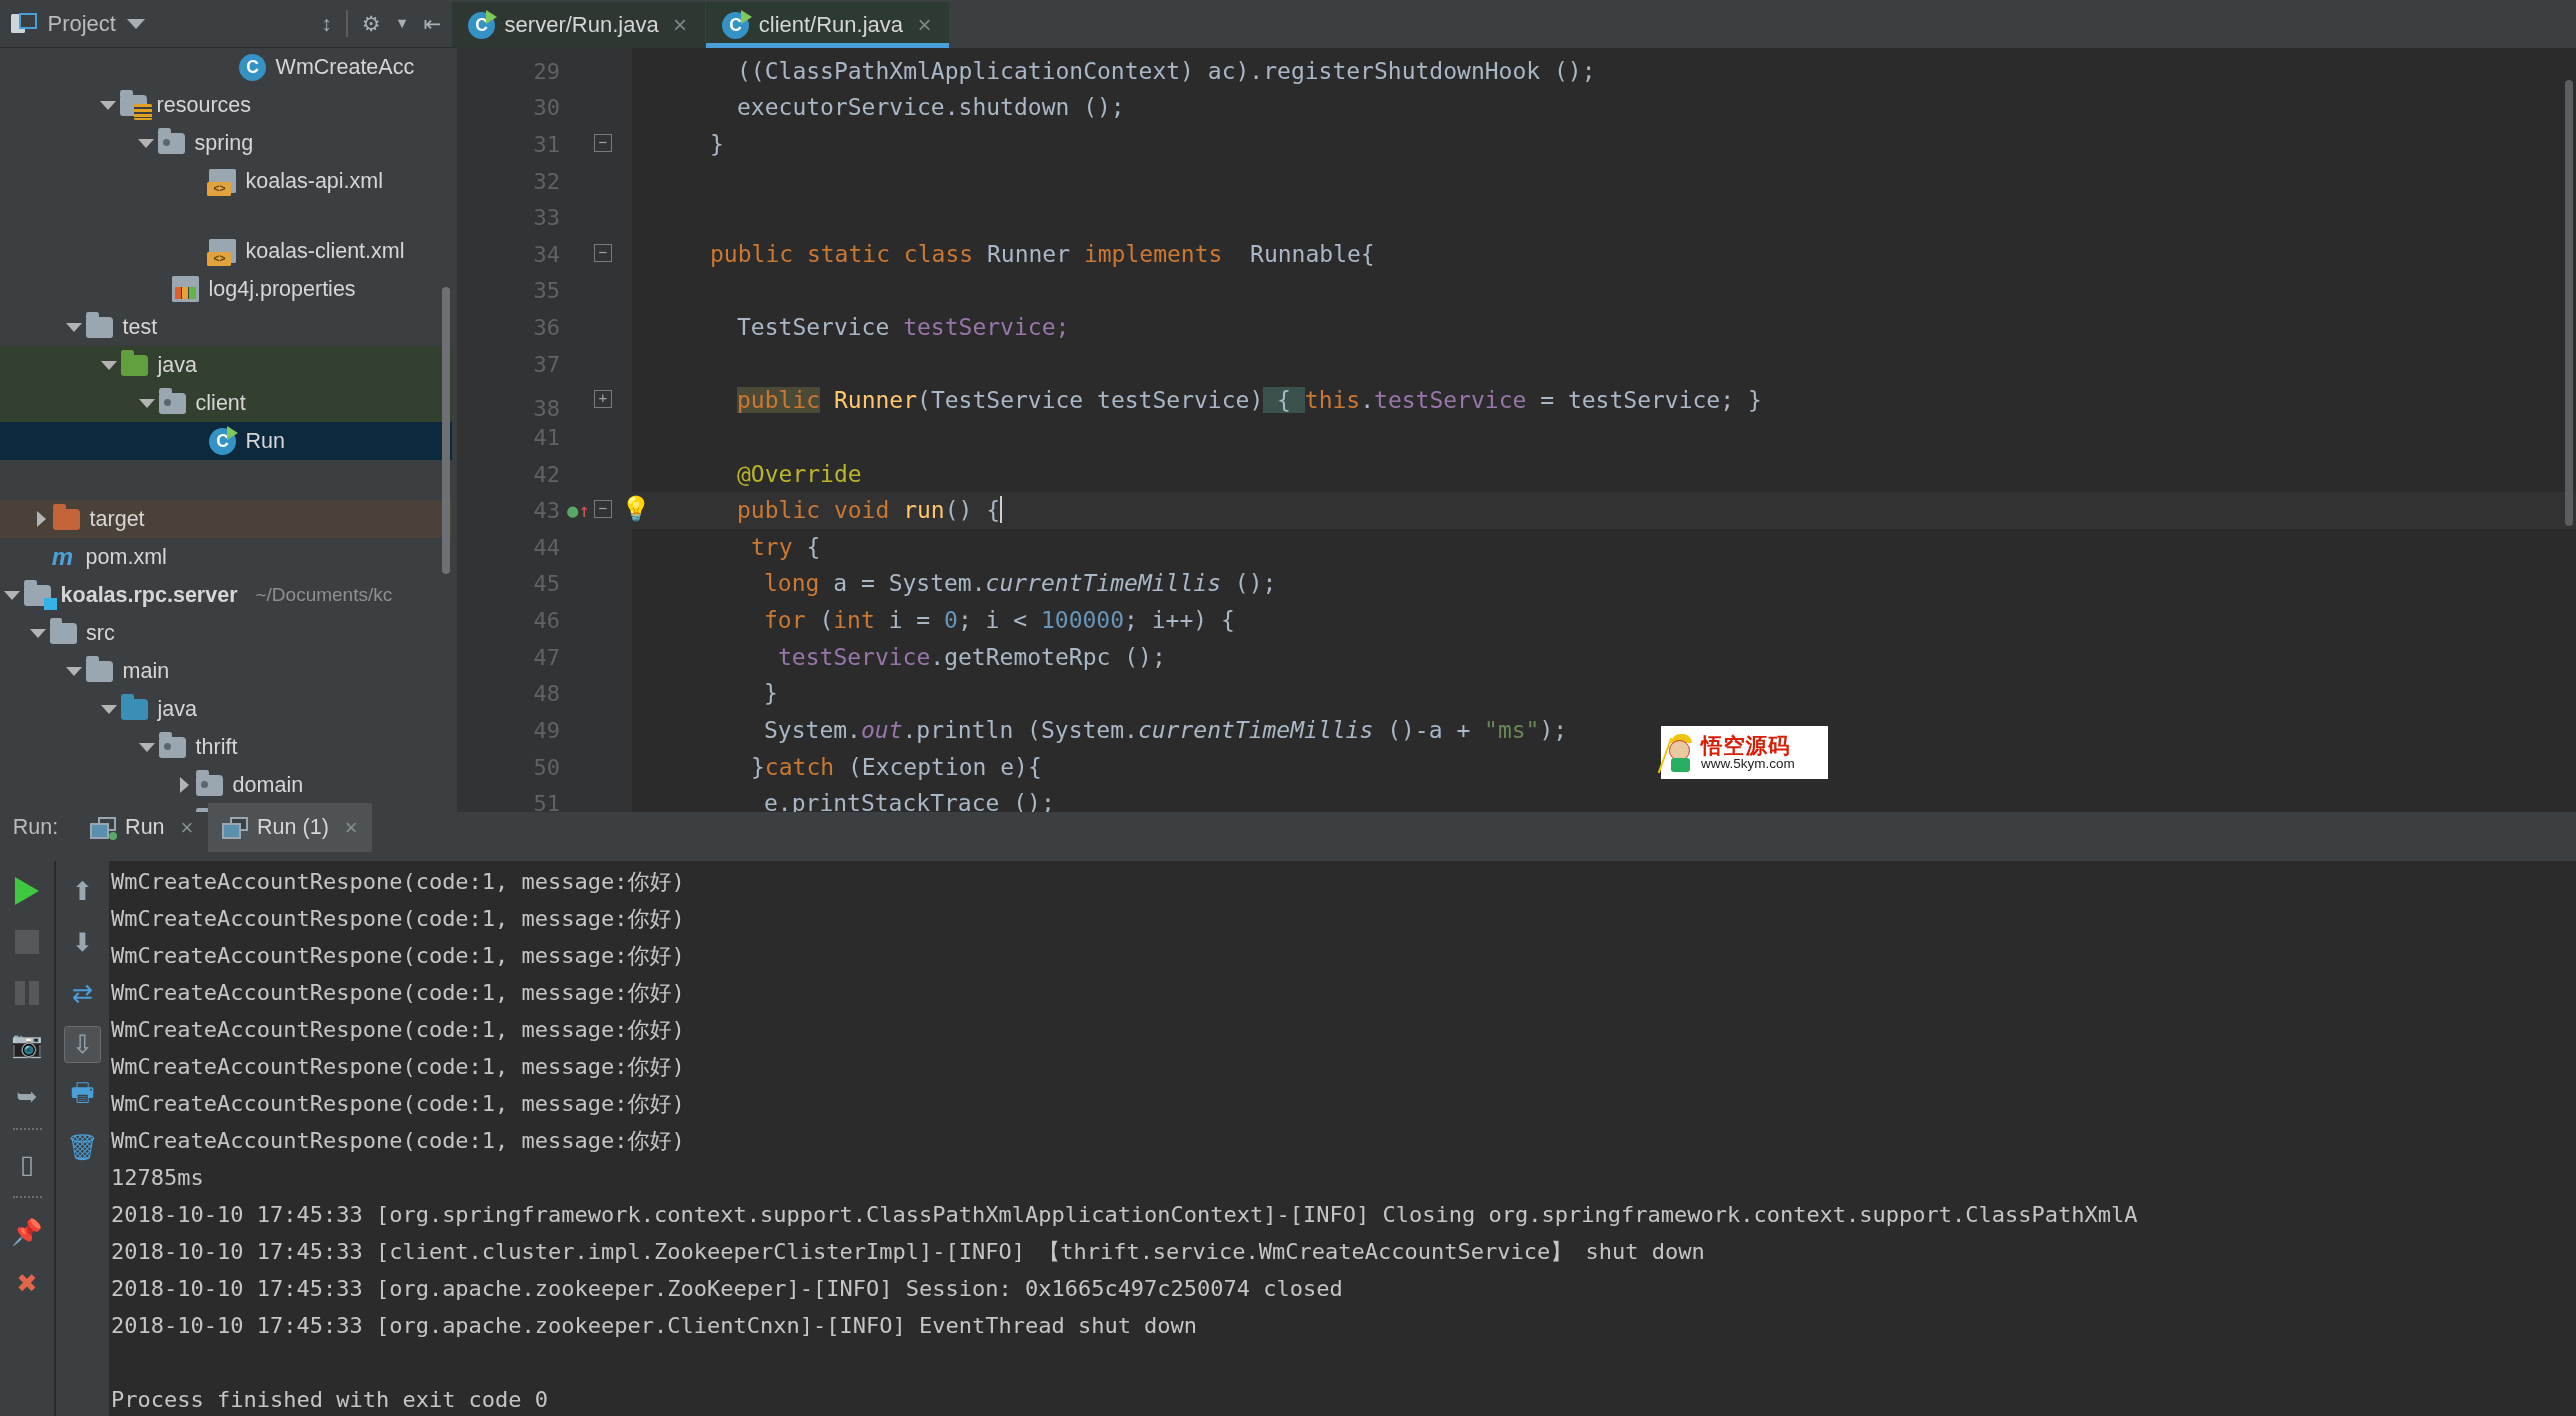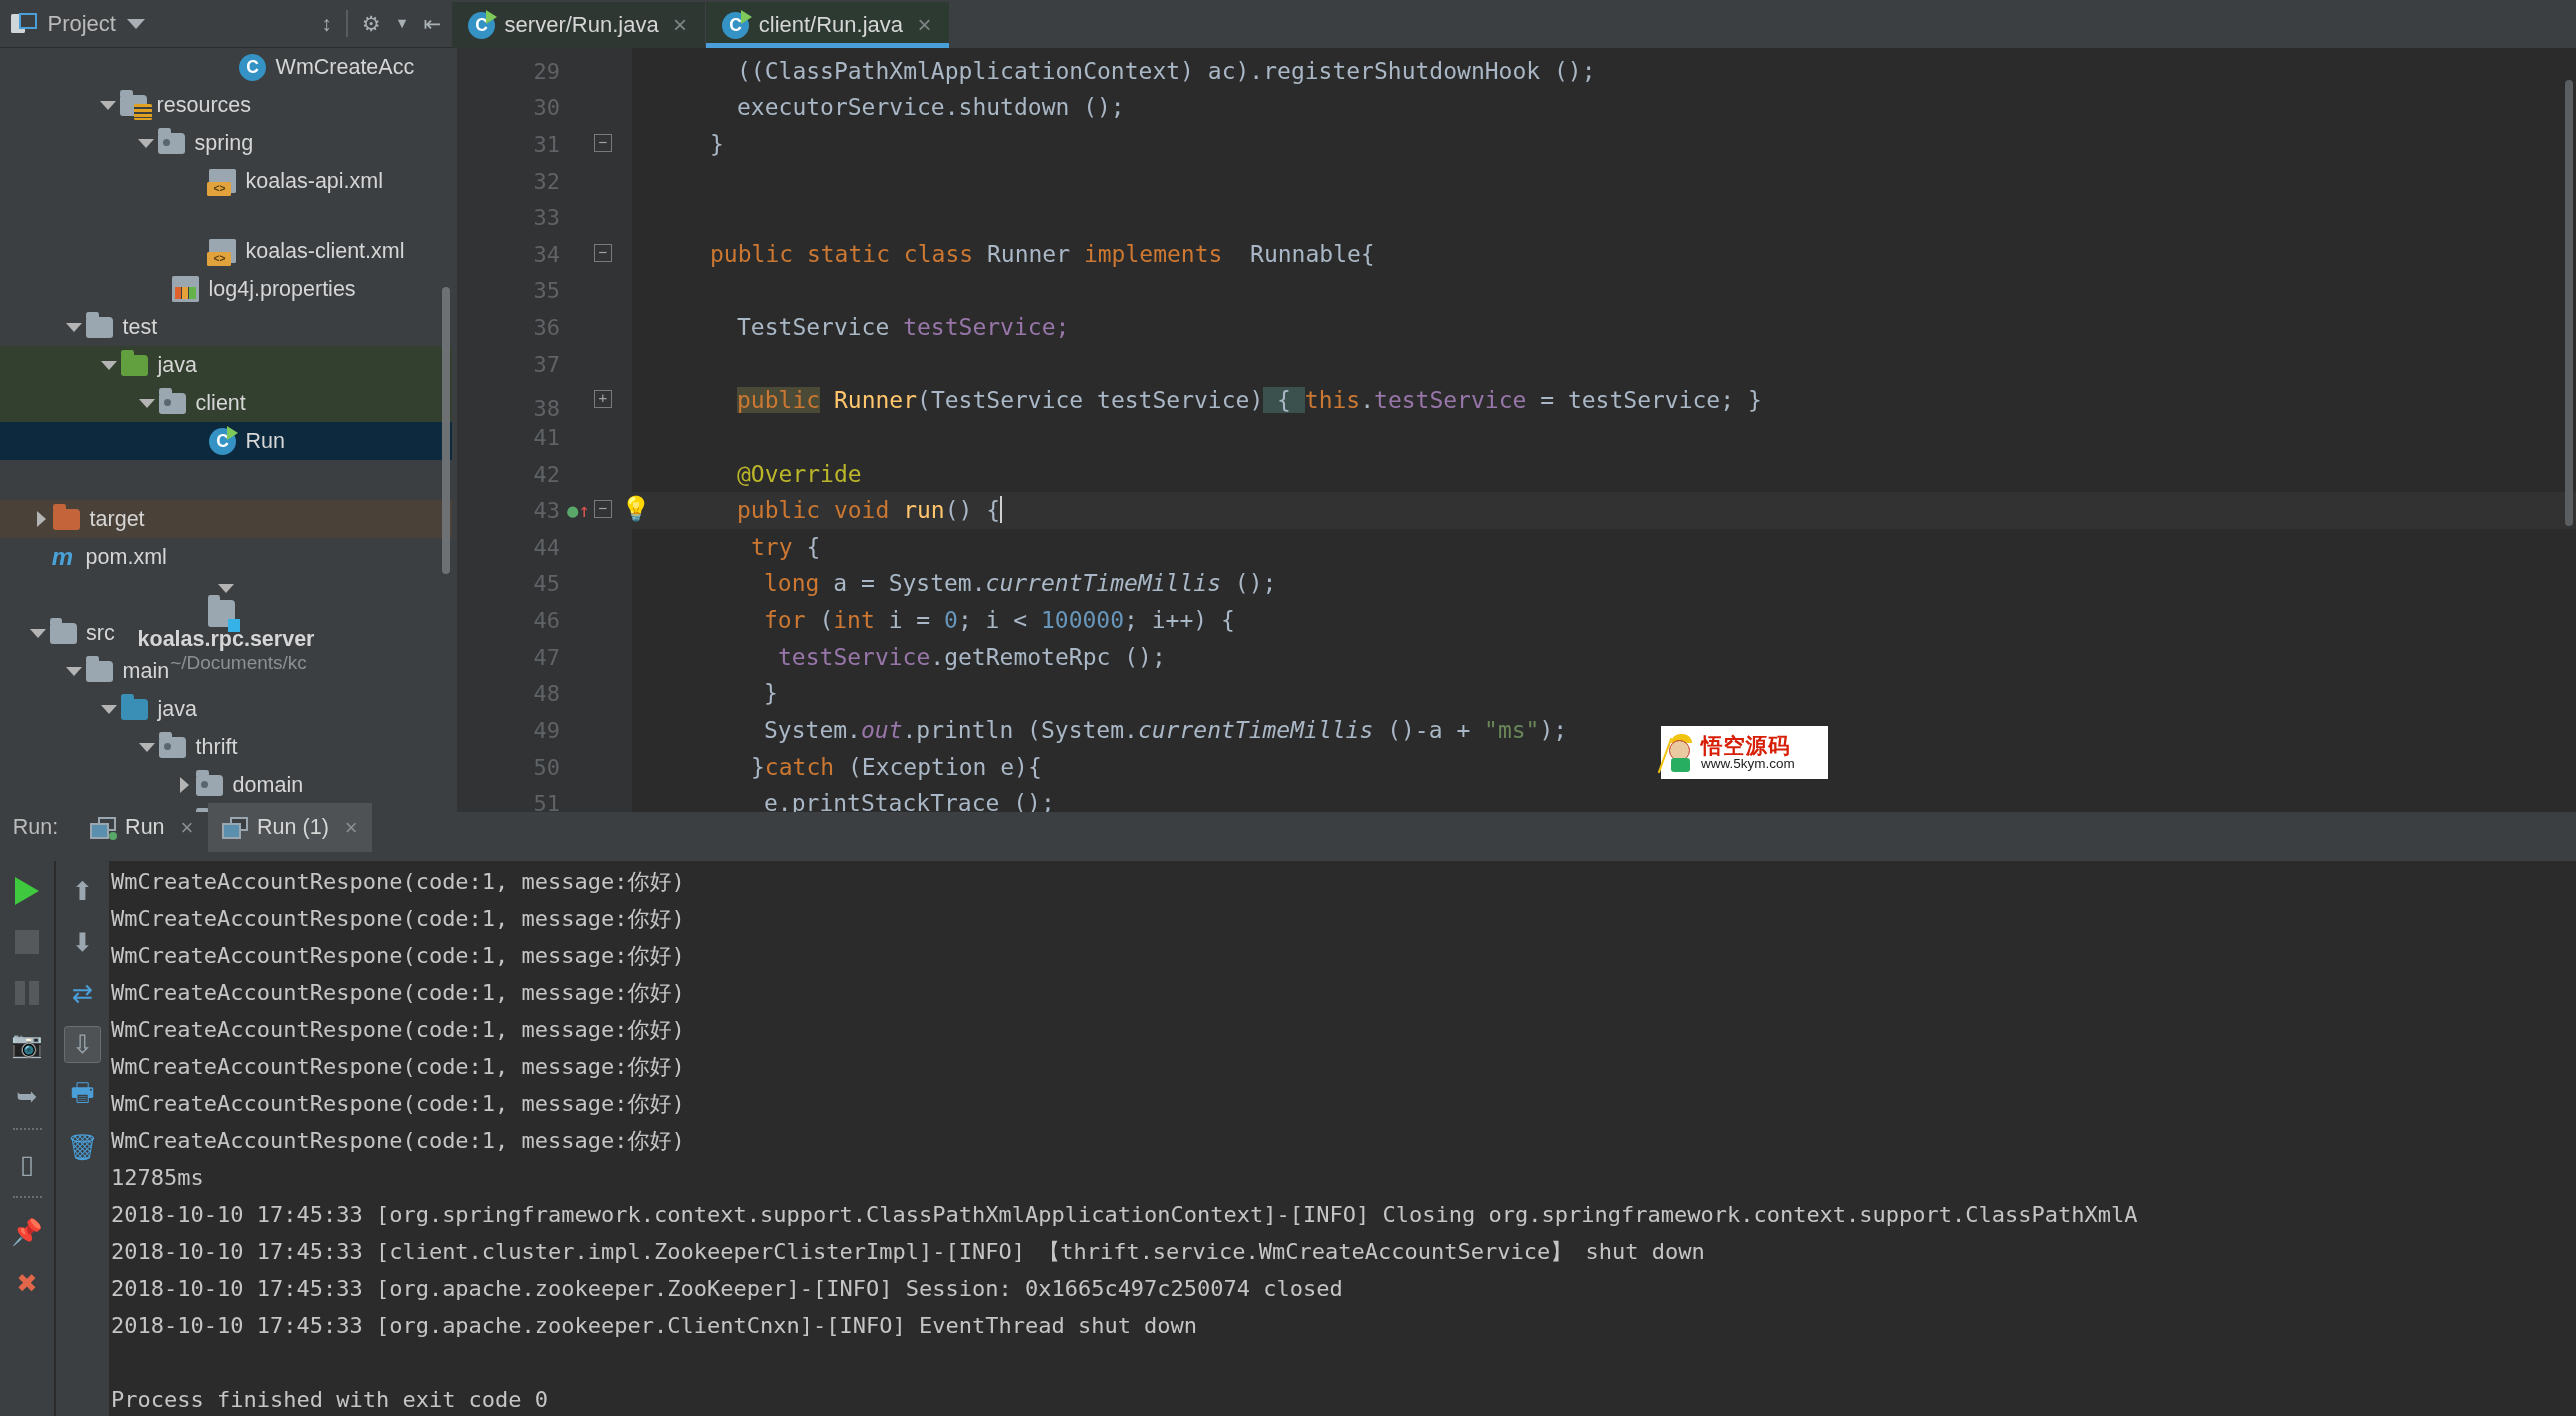--- a/index.html
+++ b/index.html
@@ -61,21 +61,21 @@
     background:repeating-linear-gradient(#e0a020 0 3.2px, #3c3f41 3.2px 4.8px); border-radius:1.6px; }
   .folder.mod:after { content:""; position:absolute; right:-5.6px; bottom:-4.8px; width:12.7px;height:12.7px; background:#35b3e8; }
   .xml-ico { width:27px;height:24px;flex:0 0 27px;margin-right:9.6px; position:relative; background:#9aa7b0; border-radius:1.6px; }
   .xml-ico:after { content:"<>"; position:absolute; left:-1.6px; bottom:-3.2px; width:24px;height:14.3px;
     background:#e2a33c; color:#5a4010; font-size:10.3px; font-weight:bold; text-align:center; line-height:14.3px; border-radius:1.6px; }
   .prop-ico { width:27px;height:25.5px;flex:0 0 27px;margin-right:9.6px; background:#9aa7b0; border-radius:1.6px; position:relative; }
   .prop-ico:after { content:""; position:absolute; left:3.2px; bottom:2.4px; width:21px; height:12.7px;
     background:linear-gradient(90deg,#e0622b 0 5.6px,#3c3f41 5.6px 7.2px,#e8a13a 7.2px 12.7px,#3c3f41 12.7px 14.3px,#63b34a 14.3px 21px); }
   .m-ico { width:27px;flex:0 0 27px;margin-right:9.6px; color:#4aa3d8; font-size:24px; font-style:italic; font-weight:bold; text-align:center; }
   .tree-row .cls-ico { margin-right:9.6px; }
-  .muted { color:#8c9093; font-size:19px; margin-left:25px; }
+  .muted { color:#8c9093; font-size:19px; margin-left:18px; }
   .bold { font-weight:bold; }
   .sb-scroll { position:absolute; right:1.6px; top:239px; width:8px; height:287px; background:#6d7174; border-radius:4px; }
 
   
   .editor { position:absolute; left:457px; top:48px; width:2119px; height:764px; background:#2b2b2b; overflow:hidden; }
   .gutter { position:absolute; left:0; top:0; width:127px; height:764px; background:#313335; }
   .fold { position:absolute; left:127px; top:0; width:48px; height:764px; background:#313335; }
   .code { position:absolute; left:0; top:0; width:2119px; height:764px;
     font-family:"DejaVu Sans Mono", monospace; font-size:23px; }
   .ln { position:absolute; height:37px; line-height:37px; white-space:pre; }
@@ -249,21 +249,21 @@
         </span>
       <span class="folder orange"></span>
       <span>target</span>
     </div>
 
     <div class="tree-row" style="padding-left:49px;">
       <span class="m-ico">m</span>
       <span>pom.xml</span>
     </div>
 
-    <div class="tree-row" style="padding-left:0px;flex-direction:column;">
+    <div class="tree-row" style="padding-left:0px;">
       <span class="arrow">
           <span class="dn"></span>
         </span>
       <span class="folder mod"></span>
       <span class="bold">koalas.rpc.server</span>
       <span class="muted">~/Documents/kc</span>
     </div>
 
     <div class="tree-row" style="padding-left:25.5px;">
       <span class="arrow">

